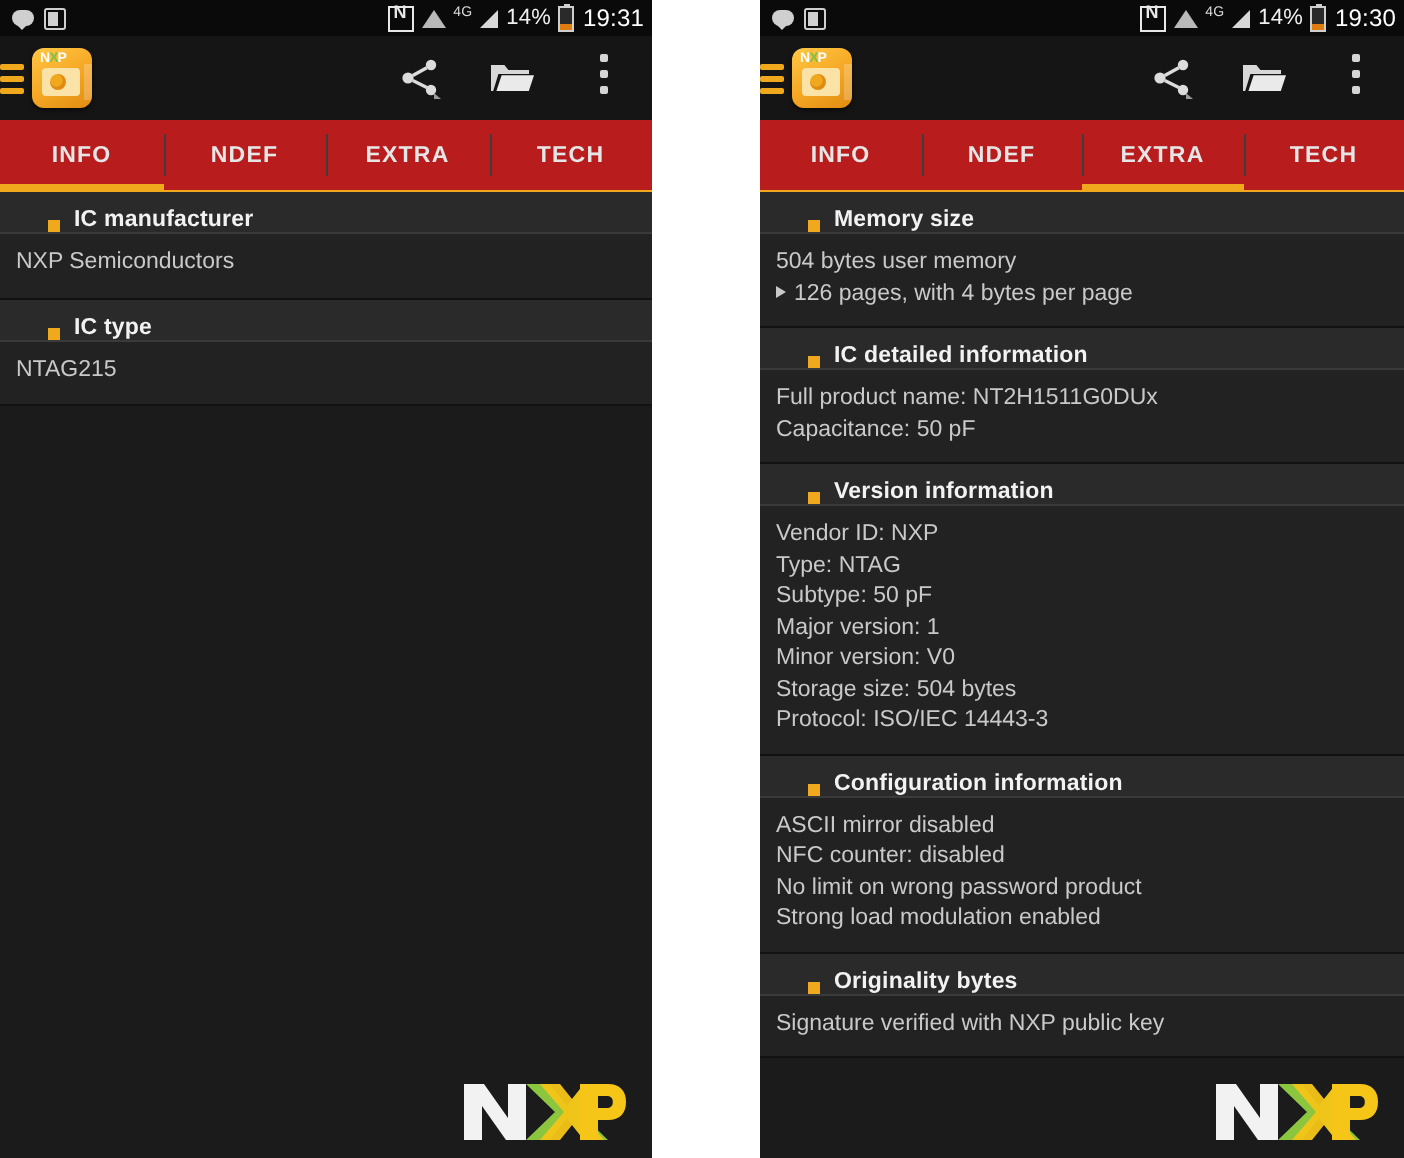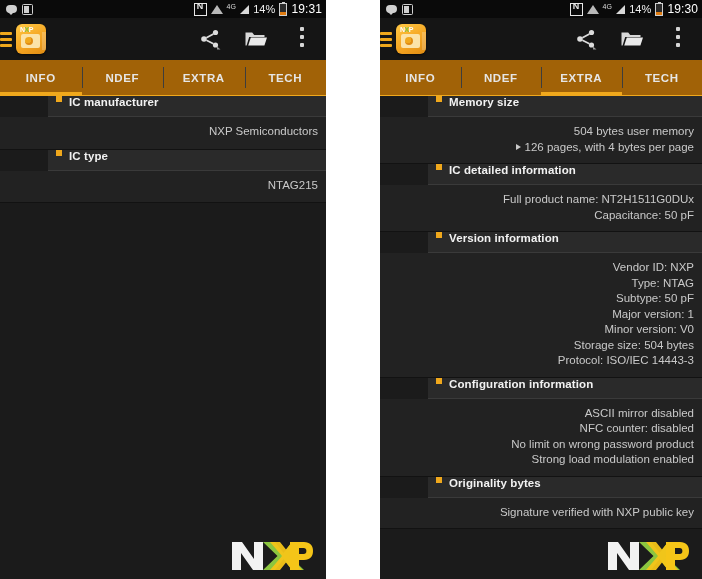--- a/index.html
+++ b/index.html
@@ -157,21 +157,21 @@
 
   .ic-more {
     width: 4px; height: 20px; display:flex; flex-direction:column;
     justify-content:space-between; align-items:center; margin: 0 auto;
   }
   .ic-more i { width:4px; height:4px; background:#d6d6d6; border-radius:1px; display:block; }
 
   
   .tabs {
     height: 36px;
-    background: #a16207;
+    background: #b91c1c;
     display: flex;
     flex: 0 0 36px;
     position: relative;
     border-bottom: 1px solid #f0a81c;
     box-sizing: border-box;
   }
   .tab {
     flex: 1 1 0;
     display:flex; align-items:center; justify-content:center;
     color:#e6e6e6; font-size: 11.5px; font-weight: 700;
@@ -190,38 +190,36 @@
   
   .content {
     flex: 1 1 auto;
     background: #1b1b1b;
     overflow: hidden;
     position: relative;
   }
   .section-header {
     background: #2a2a2a;
     height: 21px;
-    display:flex; align-items:flex-start;
-    padding-left: 8px;
+    display:flex; align-items:flex-end;
+    padding-left: 24px;
     border-bottom: 1px solid #3a3a3a;
     box-sizing: border-box;
-    margin-left: 48px;
   }
   .bullet {
     width: 6px; height: 6px; background:#f0a81c; display:inline-block;
     margin-right: 7px; flex: 0 0 6px;
   }
   .section-title {
     color:#f2f2f2; font-size: 11.5px; font-weight: 700; letter-spacing: 0.1px;
   }
   .section-body {
     background: #222222;
     padding: 7px 8px 8px 8px;
     border-bottom: 1px solid #121212;
-    text-align: right;
   }
   .section-body.tall-left { padding: 7px 8px 9px 8px; }
   .line {
     color:#c9c9c9; font-size: 11.5px; line-height: 15.5px;
     white-space: nowrap;
   }
   .line .caret {
     display:inline-block; width:0; height:0;
     border-top:3.5px solid transparent; border-bottom:3.5px solid transparent;
     border-left:5px solid #c9c9c9; margin-right:4px; position:relative; top:-1px;

